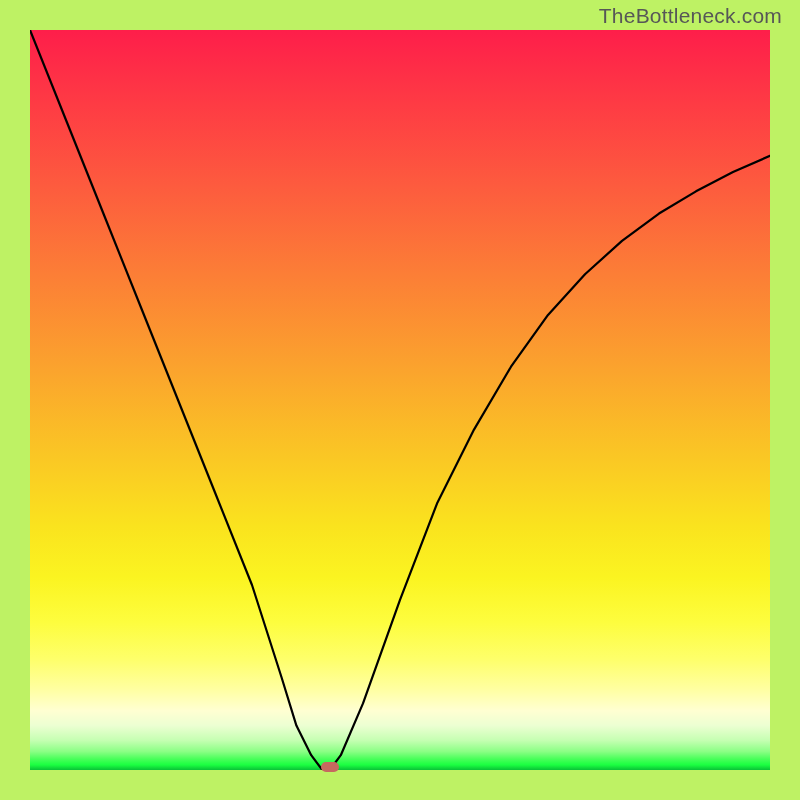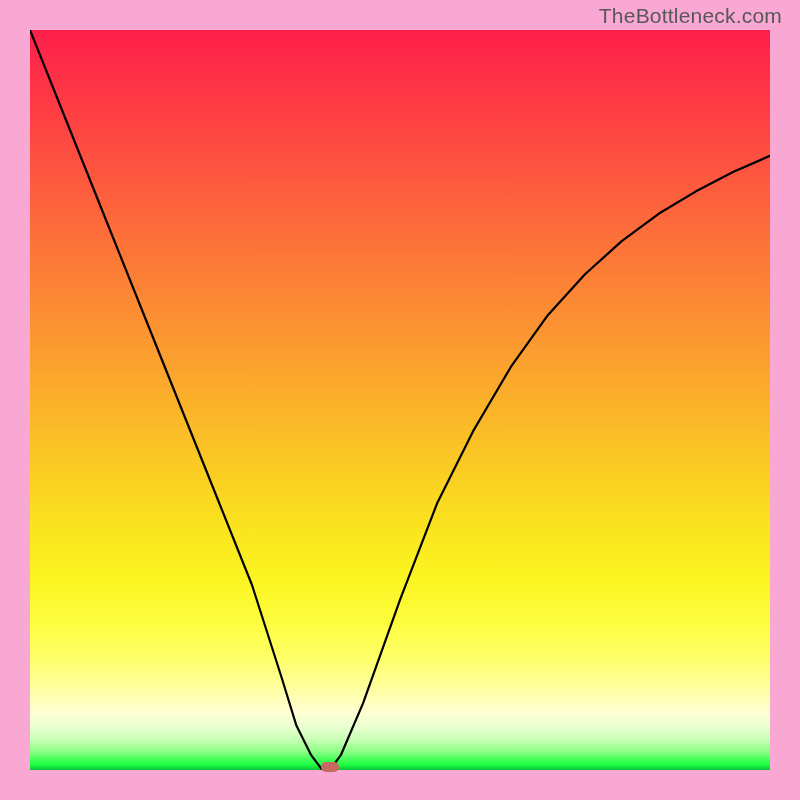--- a/index.html
+++ b/index.html
@@ -1,20 +1,20 @@
 <!DOCTYPE html>
 <html><head>
 <meta charset="utf-8">
 <style>
   * { margin: 0; padding: 0; box-sizing: border-box; }
   html, body { width: 800px; height: 800px; overflow: hidden; background: #000; }
   .outer {
     width: 800px;
     height: 800px;
-    background: #f9a8d4;
+    background: #bef264;
     position: relative;
   }
   .watermark {
     position: absolute;
     top: 4px;
     right: 18px;
     font-family: Arial, Helvetica, sans-serif;
     font-size: 21px;
     color: #575757;
     letter-spacing: 0.2px;

